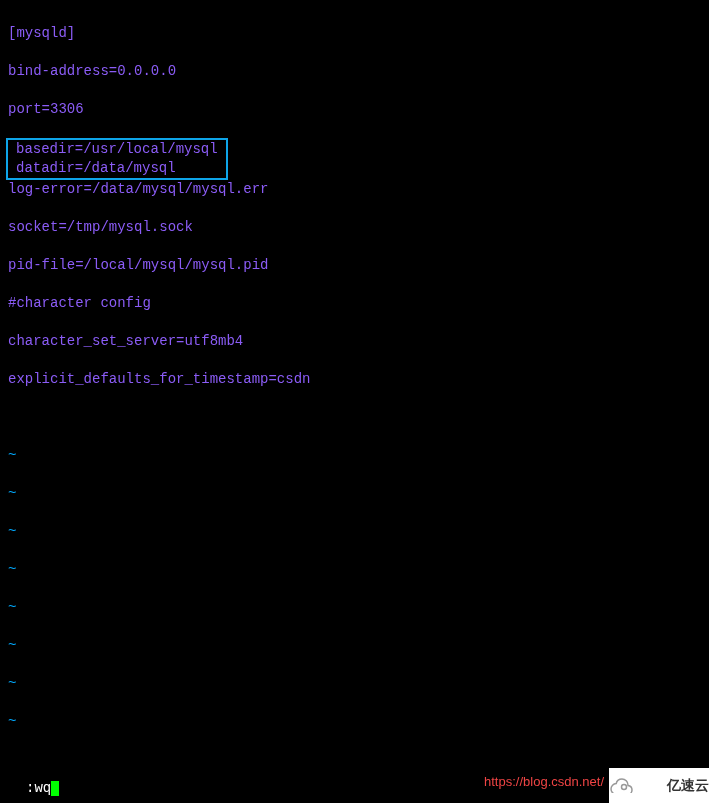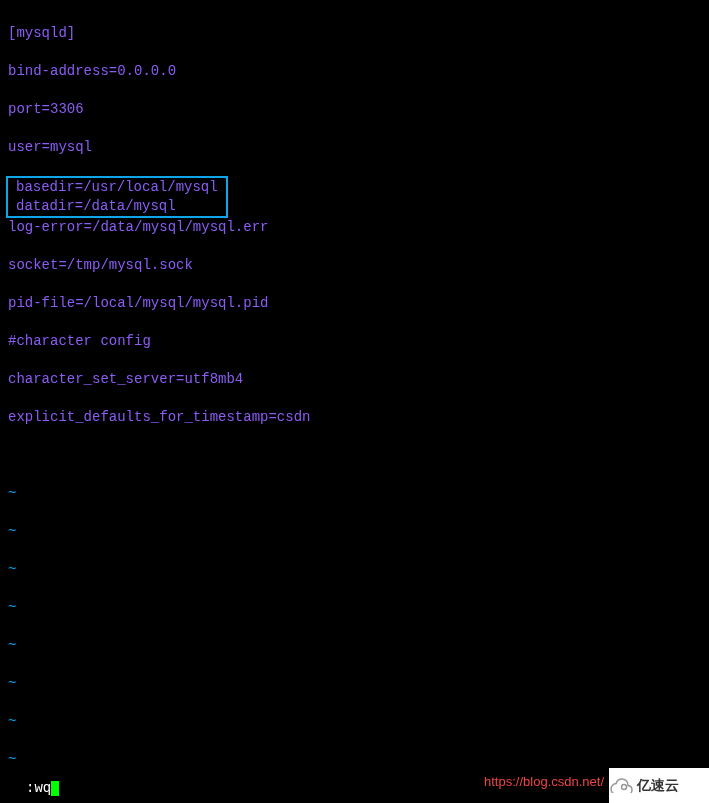--- a/index.html
+++ b/index.html
@@ -57,42 +57,41 @@
     }
     .watermark-logo {
       position: absolute;
       bottom: 0;
       right: 0;
       width: 100px;
       height: 35px;
       background: #ffffff;
       display: flex;
       align-items: center;
-      justify-content: flex-start;
+      justify-content: space-between;
       gap: 4px;
     }
     .logo-icon {
       color: #999999;
       font-size: 20px;
     }
     .logo-text {
       color: #333333;
       font-family: 'Microsoft YaHei', Arial, sans-serif;
       font-size: 14px;
       font-weight: bold;
     }
   </style>
 </head>
 <body>
 
 <div class="terminal">
 <div class="config-line">[mysqld]</div>
 <div class="config-line">bind-address=0.0.0.0</div>
 <div class="config-line">port=3306</div>
-<div class="config-line">user=mysql</div>
 <div class="highlighted-box"><div class="config-line">basedir=/usr/local/mysql</div><div class="config-line">datadir=/data/mysql</div></div>
 <div class="config-line">log-error=/data/mysql/mysql.err</div>
 <div class="config-line">socket=/tmp/mysql.sock</div>
 <div class="config-line">pid-file=/local/mysql/mysql.pid</div>
 <div class="config-line">#character config</div>
 <div class="config-line">character_set_server=utf8mb4</div>
 <div class="config-line">explicit_defaults_for_timestamp=csdn</div>
 <div class="config-line">&nbsp;</div>
 <div class="tilde">~</div>
 <div class="tilde">~</div>

